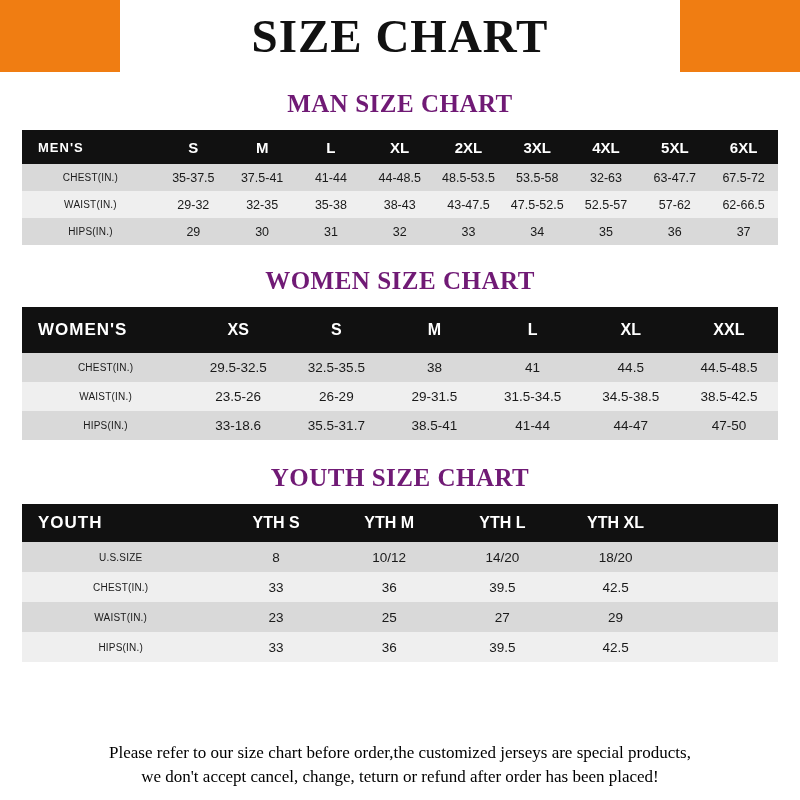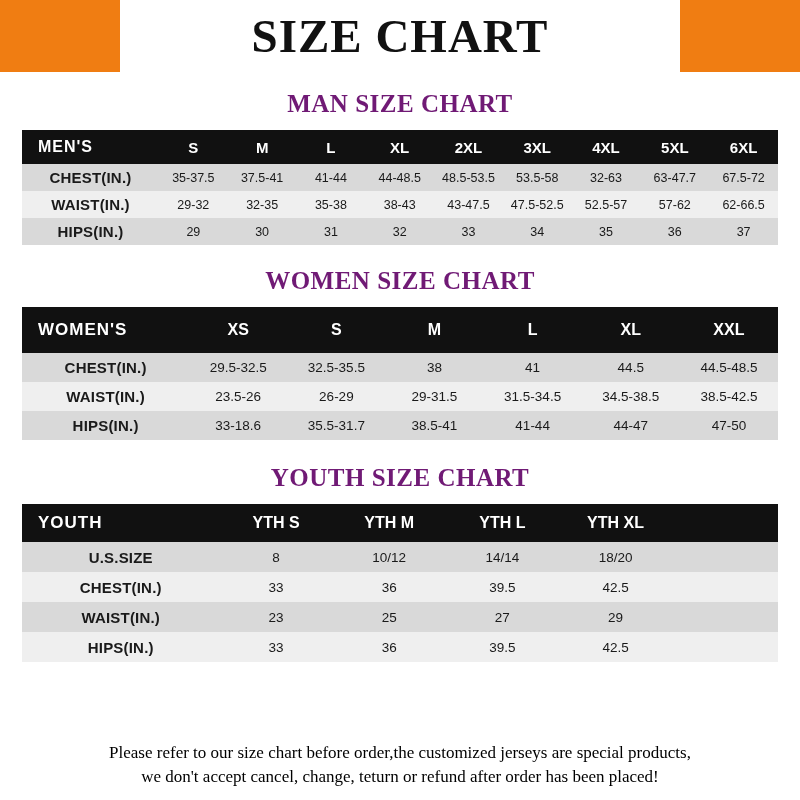--- a/index.html
+++ b/index.html
@@ -86,28 +86,28 @@
     background: #111111;
     color: #ffffff;
     font-size: 15px;
     font-weight: bold;
     height: 34px;
   }
   table.chart thead th.rowhead {
     text-align: left;
     padding-left: 16px;
     letter-spacing: 1px;
-    font-size: 16px;
+    font-size: 13px;
   }
   table.chart tbody tr.odd td { background: #d9d9d9; }
   table.chart tbody tr.even td { background: #efefef; }
   table.chart tbody td.rowhead {
-    font-weight: bold;
+    font-weight: normal;
     letter-spacing: 0.2px;
-    font-size: 15px;
+    font-size: 10px;
     text-align: center;
   }
   
   .sec-women table.chart thead th { height: 46px; font-size: 16px; margin-top: 10px; }
   .sec-women table.chart th, .sec-women table.chart td { font-size: 13.5px; height: 29px; }
   .sec-women table.chart thead th.rowhead { font-size: 17px; }
 
   .sec-youth table.chart thead th { height: 38px; font-size: 16px; }
   .sec-youth table.chart th, .sec-youth table.chart td { font-size: 13.5px; height: 30px; }
   .sec-youth table.chart thead th.rowhead { font-size: 17px; }
@@ -250,21 +250,21 @@
             <th>YTH L</th>
             <th>YTH XL</th>
             <th style="width:14%; background:#111111;"></th>
           </tr>
         </thead>
         <tbody>
           <tr class="odd">
             <td class="rowhead">U.S.SIZE</td>
             <td>8</td>
             <td>10/12</td>
-            <td>14/14</td>
+            <td>14/20</td>
             <td>18/20</td>
             <td></td>
           </tr>
           <tr class="even">
             <td class="rowhead">CHEST(IN.)</td>
             <td>33</td>
             <td>36</td>
             <td>39.5</td>
             <td>42.5</td>
             <td></td>

